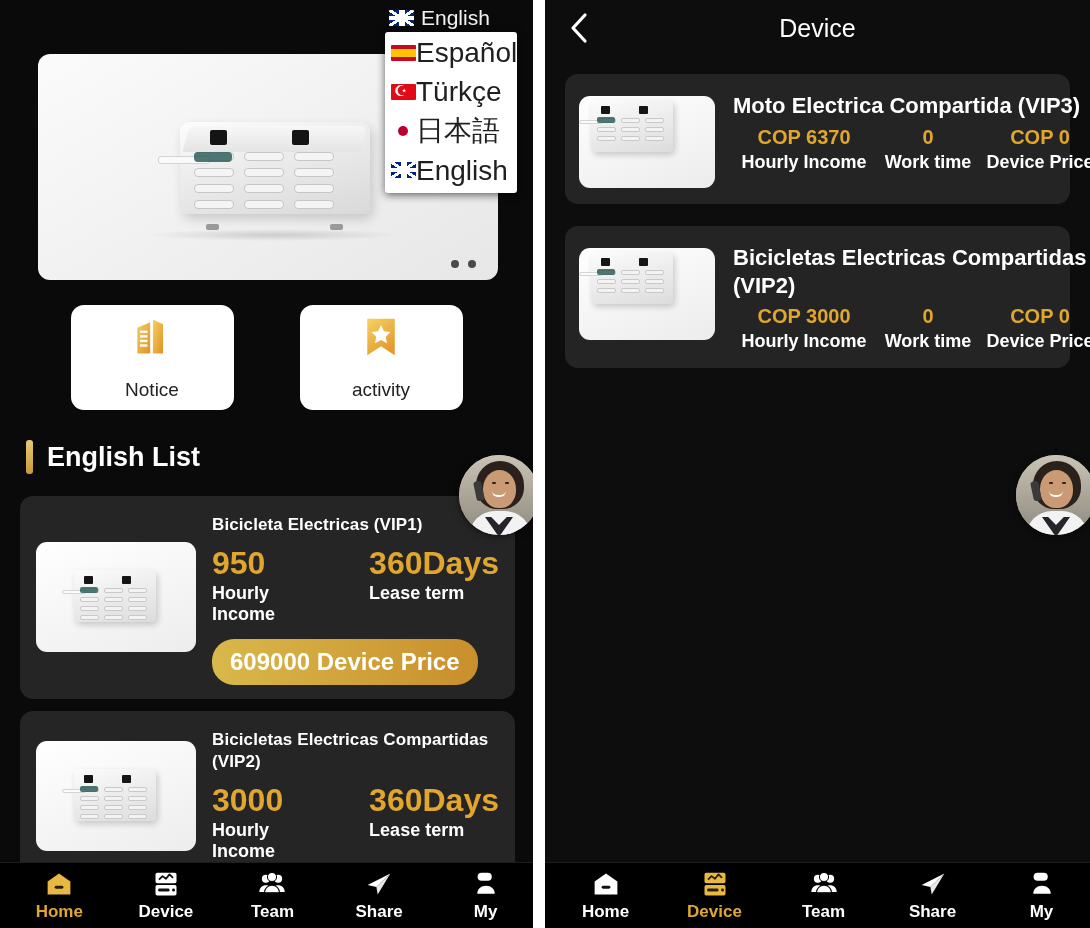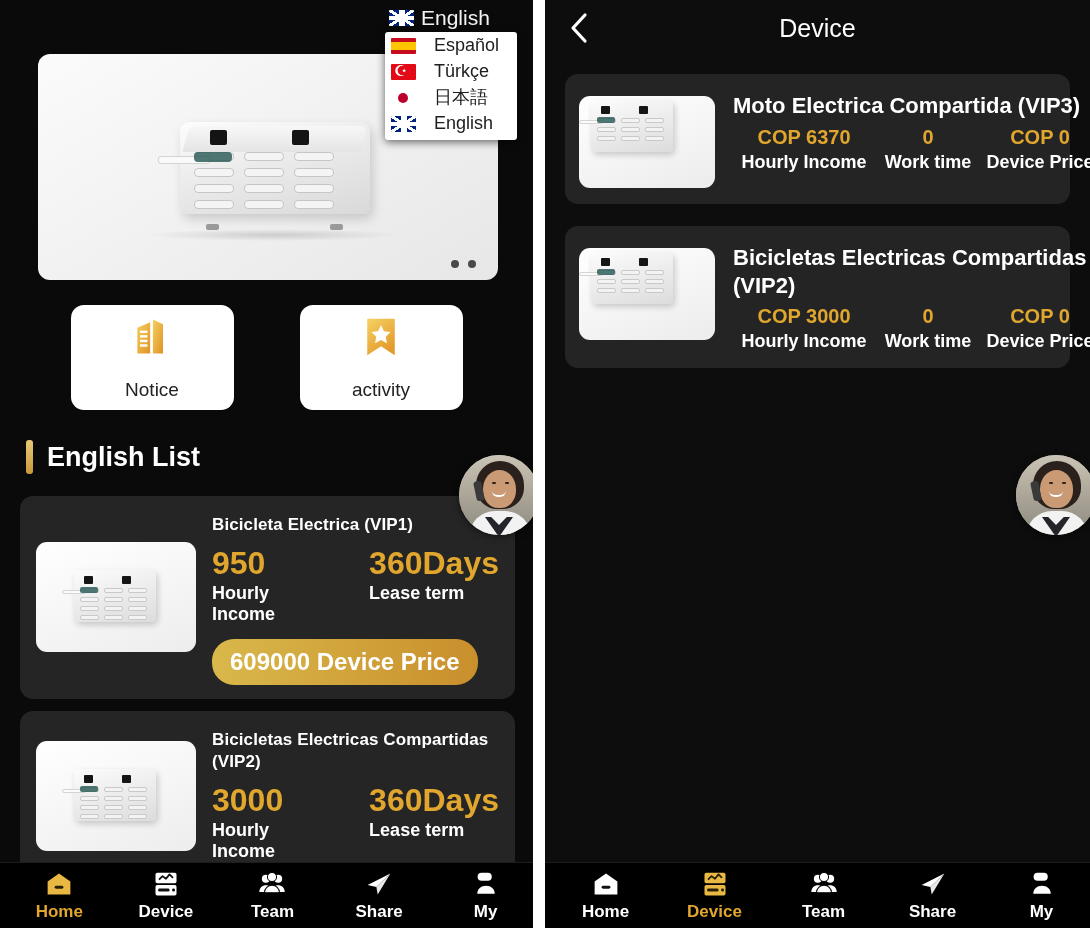--- a/index.html
+++ b/index.html
@@ -12,22 +12,22 @@
   .phone-left  { width:533px; }
   .divider { width:12px; height:928px; background:#ffffff; }
   .phone-right { width:545px; background:#0d0d0d; }
 
   
   .lang-wrap { position:absolute; top:4px; right:8px; z-index:40; width:140px; }
   .lang-current { display:flex; align-items:center; gap:7px; justify-content:flex-start;
                   padding:2px 4px; color:#f2f2f2; font-size:21px; font-weight:400; }
   .lang-menu { background:#ffffff; border-radius:3px; box-shadow:0 2px 9px rgba(0,0,0,.6);
                padding:1px 0 3px 0; width:132px; }
-  .lang-item { display:flex; align-items:center; gap:18px; padding:1px 6px;
-               color:#202020; font-size:18px; line-height:1.33; }
+  .lang-item { display:flex; align-items:center; gap:0; padding:1px 6px;
+               color:#202020; font-size:28px; line-height:1.33; }
   .flag { width:25px; height:16px; flex:0 0 25px; border-radius:1px; position:relative; overflow:hidden; display:block; }
 
   
   .flag-uk { background:#00247d; }
   .flag-uk::before { content:""; position:absolute; inset:0;
      background:
        linear-gradient(to bottom right, transparent calc(50% - 1.6px), #fff calc(50% - 1.6px), #fff calc(50% + 1.6px), transparent calc(50% + 1.6px)),
        linear-gradient(to bottom left,  transparent calc(50% - 1.6px), #fff calc(50% - 1.6px), #fff calc(50% + 1.6px), transparent calc(50% + 1.6px)); }
   .flag-uk::after { content:""; position:absolute; inset:0;
      background:
@@ -275,21 +275,21 @@
             <div class="mini-slot" style="left:42px;top:40px;"></div>
             <div class="mini-slot" style="left:66px;top:40px;"></div>
             <div class="mini-slot" style="left:18px;top:49px;"></div>
             <div class="mini-slot" style="left:42px;top:49px;"></div>
             <div class="mini-slot" style="left:66px;top:49px;"></div>
             <div class="mini-tray"></div>
               <div class="mini-tray2"></div>
           </div>
         </div>
         <div class="dbody">
-          <div class="dtitle">Bicicleta Electrica  (VIP1)</div>
+          <div class="dtitle">Bicicleta Electricas  (VIP1)</div>
           <div class="dstats">
             <div>
               <div class="dstat-val">950</div>
               <div class="dstat-lbl">Hourly Income</div>
             </div>
             <div>
               <div class="dstat-val">360Days</div>
               <div class="dstat-lbl">Lease term</div>
             </div>
           </div>

